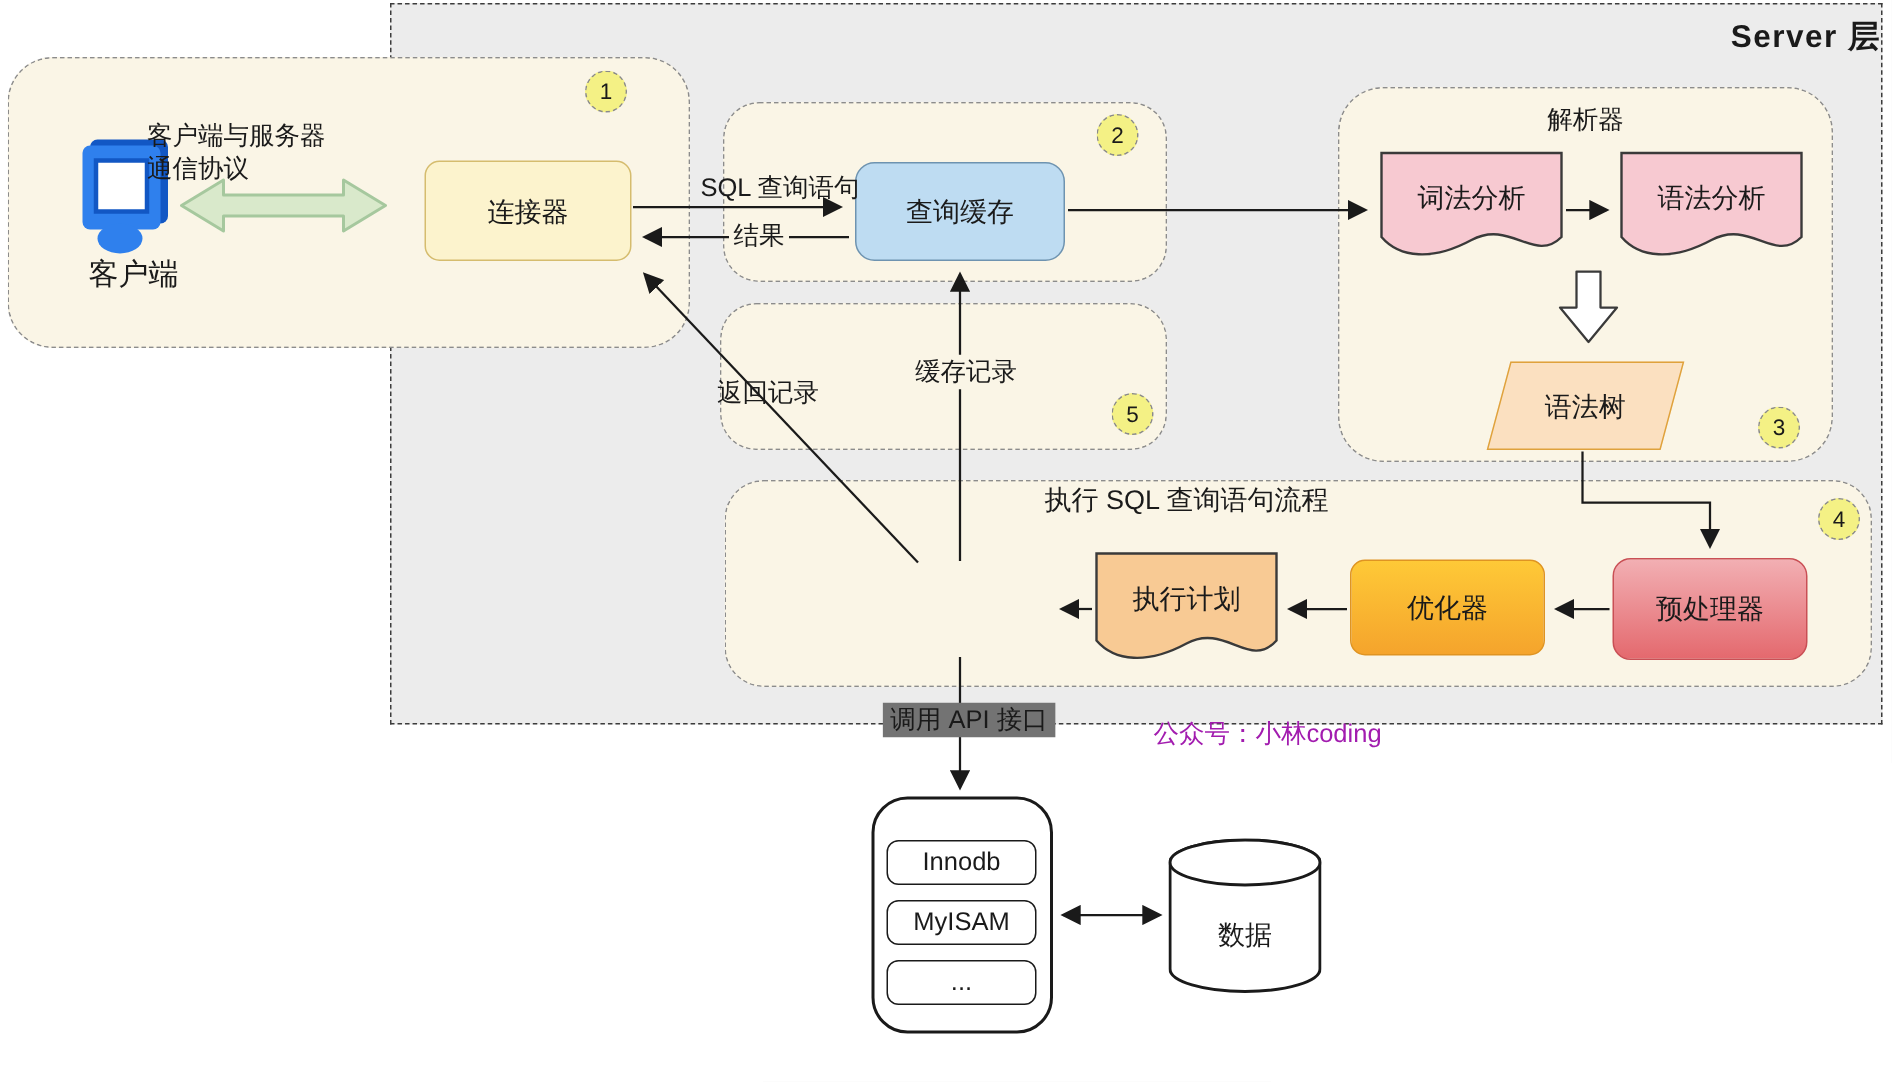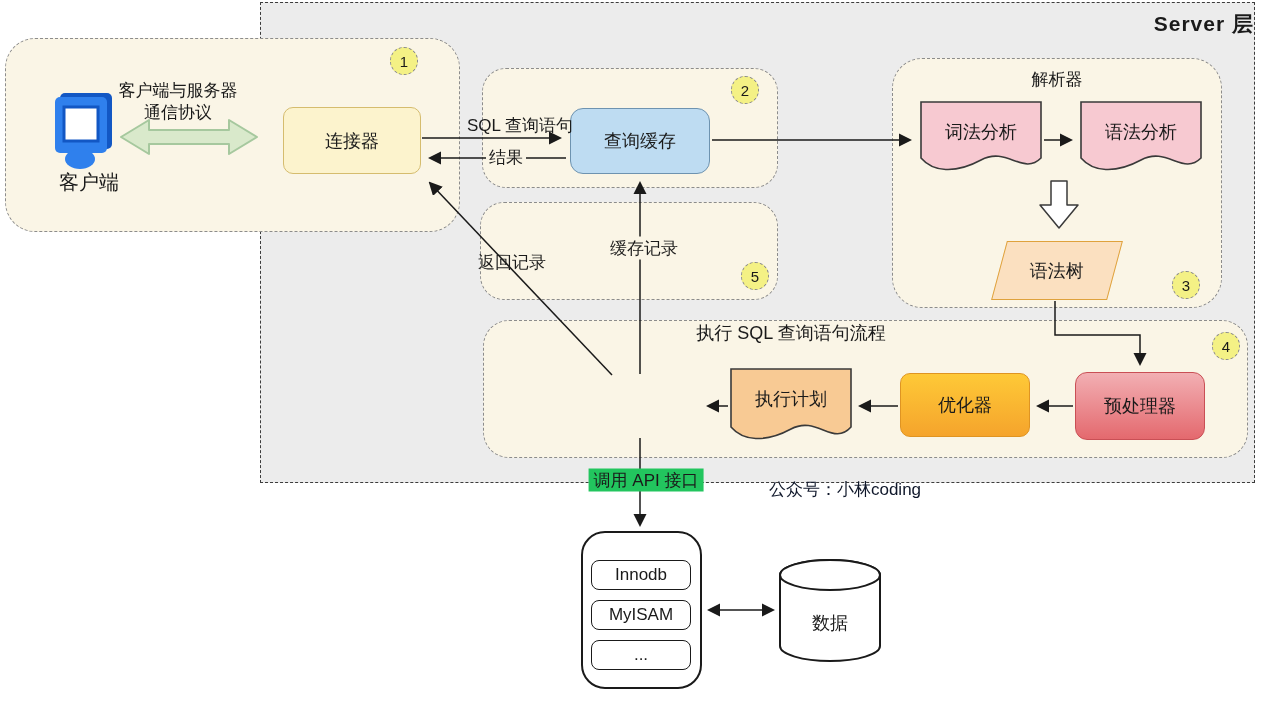--- a/index.html
+++ b/index.html
@@ -69,31 +69,31 @@
   .engine-item { position:absolute; left:10px; width:100px; height:30px; background:#fff;
                  border:1.5px solid #1a1a1a; border-radius:8px;
                  display:flex; align-items:center; justify-content:center; font-size:17px; }
   #engine-0 { top:29px; } #engine-1 { top:69px; } #engine-2 { top:109px; }
   #data-cylinder { position:absolute; left:779px; top:559px; width:102px; height:103px;font-family:Liberation Mono, monospace; }
   #data-cylinder span { position:absolute; left:0; right:0; top:52px; text-align:center; font-size:18px; }
 
   
   #client-computer { position:absolute; left:48px; top:90px; width:70px; height:80px; }
   #client-label    { position:absolute; left:39px; top:169px; width:100px; text-align:center; font-size:20px; }
-  #protocol-text   { position:absolute; left:98px; top:80px; width:160px; text-align:center;
+  #protocol-text   { position:absolute; left:98px; top:80px; width:160px; text-align:left;
                      font-size:17px; line-height:22px; }
 
   
   .edge-label { position:absolute; font-size:17px; white-space:nowrap; transform:translate(-50%,-50%); }
   #lbl-sql      { left:520px; top:125px; }
   #lbl-result   { left:506px; top:157px; background:#faf5e6; padding:0 3px; }
   #lbl-return   { left:512px; top:262px; }
   #lbl-record   { left:644px; top:248px; background:#faf5e6; padding:0 5px; }
-  #lbl-callapi  { left:646px; top:480px; background:#22c55e; padding:0 5px; }
-  #watermark    { left:845px; top:489px; color:#0f172a; }
+  #lbl-callapi  { left:646px; top:480px; background:#737373; padding:0 5px; }
+  #watermark    { left:845px; top:489px; color:#a21caf; }
 
   
   #arrows { position:absolute; left:0; top:0; width:1261px; height:721px; pointer-events:none; }
 </style>
 </head>
 <body>
 
 <div id="stage">
 
   <div class="layer" id="server-layer">

